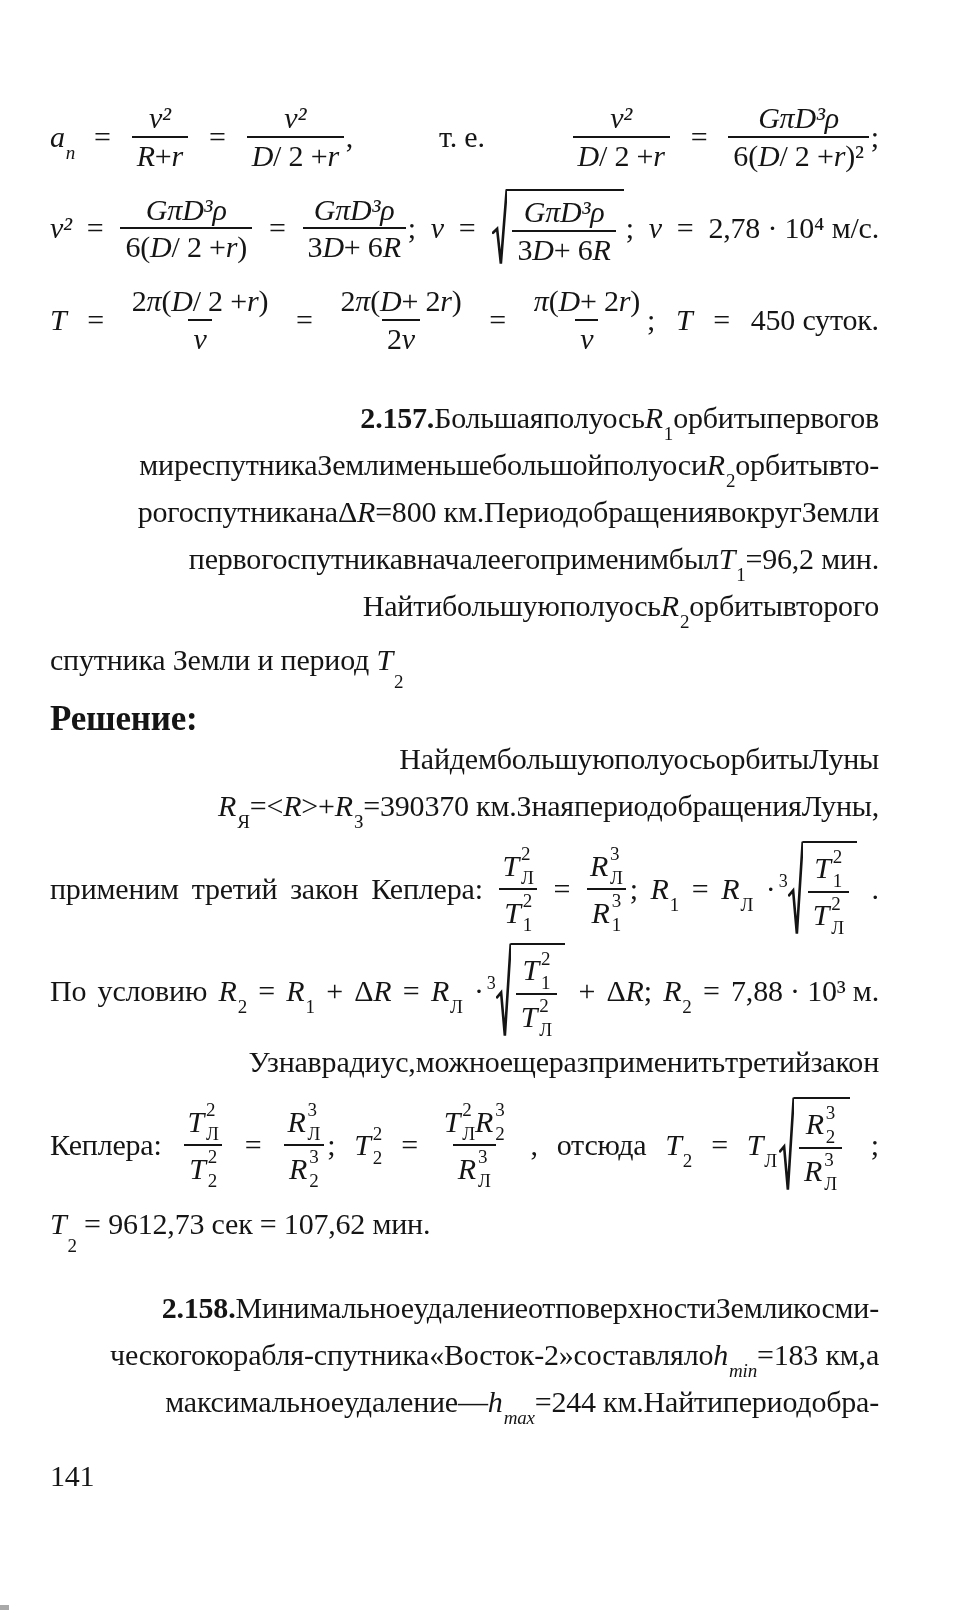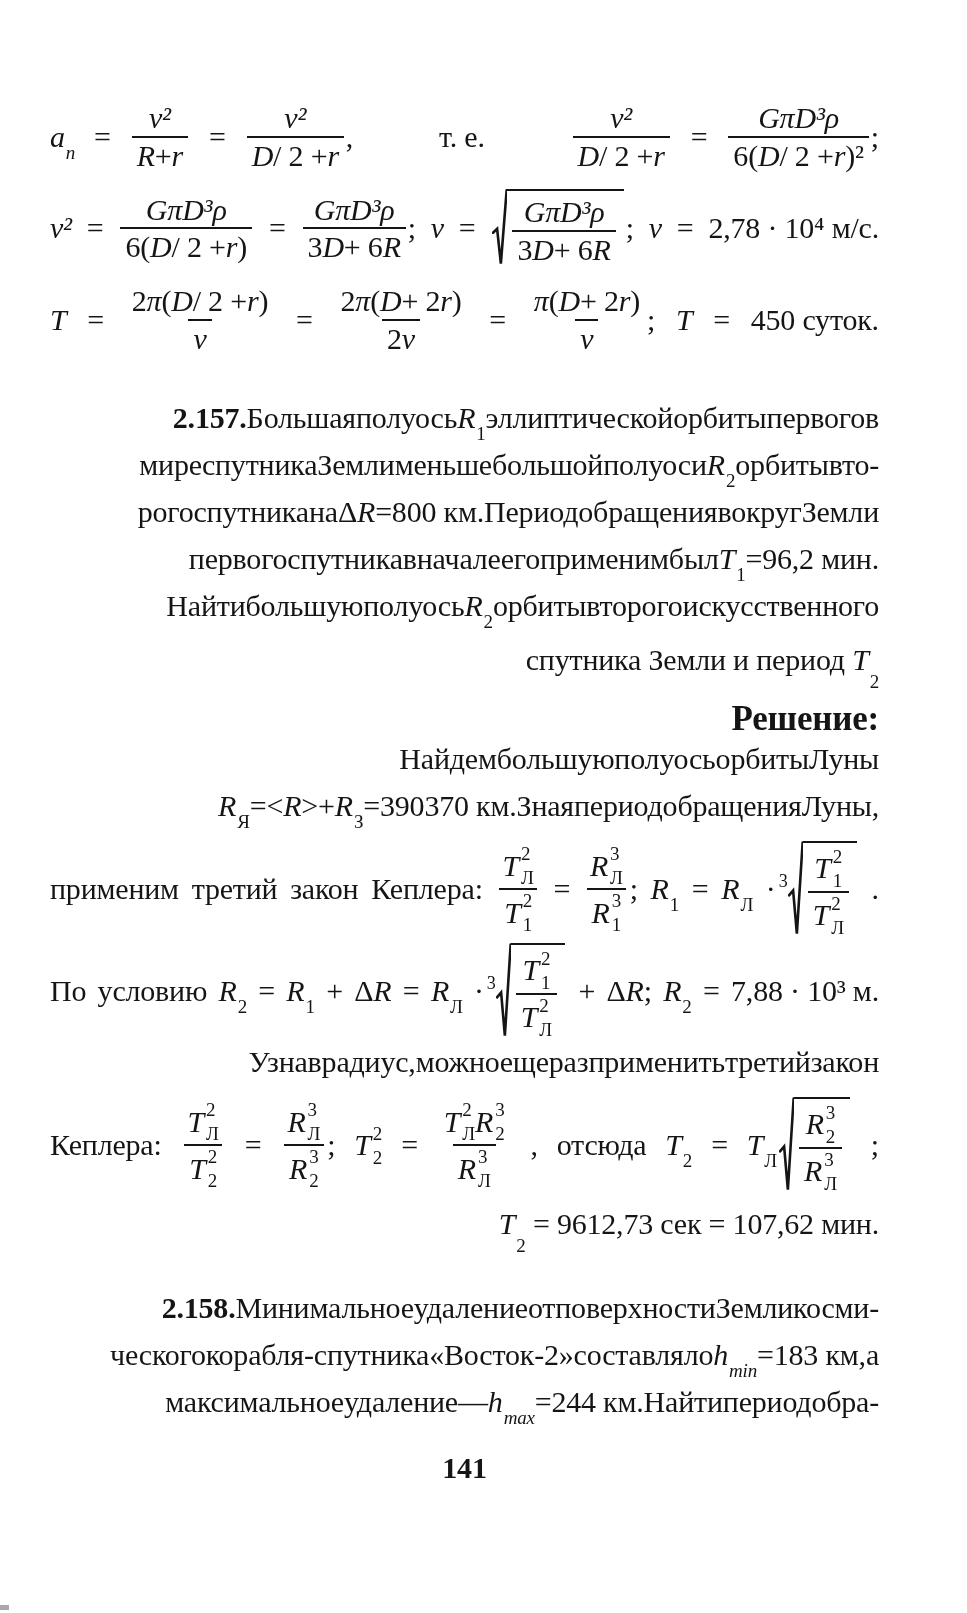--- a/index.html
+++ b/index.html
@@ -6,21 +6,21 @@
   .page{
     width:967px;height:1613px;background:#fff;box-sizing:border-box;
     padding:84px 88px 0 50px;position:relative;overflow:hidden;
     font-family:"Liberation Serif","DejaVu Serif",serif;
     font-size:30px;color:#151515;letter-spacing:-0.2px;
   }
   .line{min-height:10px;}
   .dline{display:flex;justify-content:space-between;align-items:center;margin:16px 0;}
   .sline{display:flex;justify-content:space-between;align-items:center;margin:5px 0;}
   .tline{display:flex;justify-content:flex-end;align-items:baseline;height:47px;white-space:nowrap;}
-  .flow{line-height:47px;text-align:right;}
+  .flow{line-height:47px;}
   .heading{margin-top:12px;font-size:35px;}
   .mt-lg{margin-top:44px;}
   .mt-sm{margin-top:6px;}
   .witem{display:inline-flex;align-items:center;white-space:nowrap;}
   .it{font-style:italic;}
   .up{font-style:normal;}
   .b{font-weight:700;}
   .sp{display:inline-block;flex:0 0 auto;}
   .frac{display:inline-flex;flex-direction:column;align-items:center;margin:0 2px;vertical-align:middle;}
   .num,.den{display:flex;align-items:center;justify-content:center;padding:1px 5px;line-height:1.12;}
@@ -28,21 +28,21 @@
   .vtok{white-space:nowrap;display:inline-flex;align-items:center;}
   .ssub{font-size:19px;font-style:normal;align-self:flex-end;transform:translateY(8px);line-height:1;margin-left:1px;}
   .ssub.it{font-style:italic;}
   .vs{display:inline-flex;flex-direction:column;align-items:flex-start;justify-content:center;line-height:1;font-size:19px;margin-left:2px;}
   .vsub{margin-top:5px;}
   .sqrt{display:inline-flex;align-items:stretch;position:relative;margin:0 2px;}
   .sqrt.hasidx{padding-left:10px;}
   .ridx{position:absolute;left:1px;top:32%;font-size:18px;line-height:1;}
   .rsvg{width:15px;flex:0 0 15px;align-self:stretch;display:block;height:auto;}
   .rad{display:inline-flex;align-items:center;border-top:2.5px solid #151515;padding:3px 6px 0 3px;}
-  .footer{font-weight:700;text-align:center;margin-top:12px;font-size:30px;}
+  .footer{font-weight:400;text-align:left;margin-top:20px;font-size:30px;}
   .speck{position:absolute;left:0;bottom:3px;width:9px;height:5px;background:#a9a9a9;}
 </style>
 </head>
 <body>
 
 <div class="page" style="background: rgb(255, 255, 255); color: rgb(21, 21, 21);">
   <main>
       <div class="line dline">
         <span class="witem">
           <span class="vtok">
@@ -275,23 +275,20 @@
         <span class="witem">
           <span class="up">полуось</span>
         </span>
         <span class="witem">
           <span class="vtok">
             <span class="it">R</span>
             <span class="ssub">1</span>
           </span>
         </span>
         <span class="witem">
-          <span class="up">эллиптической</span>
-        </span>
-        <span class="witem">
           <span class="up">орбиты</span>
         </span>
         <span class="witem">
           <span class="up">первого</span>
         </span>
         <span class="witem">
           <span class="up">в</span>
         </span>
       </div>
       <div class="line tline">
@@ -408,23 +405,20 @@
           <span class="vtok">
             <span class="it">R</span>
             <span class="ssub">2</span>
           </span>
         </span>
         <span class="witem">
           <span class="up">орбиты</span>
         </span>
         <span class="witem">
           <span class="up">второго</span>
-        </span>
-        <span class="witem">
-          <span class="up">искусственного</span>
         </span>
       </div>
       <div class="line flow"><span class="up">спутника Земли и период </span><span class="vtok">
           <span class="it">T</span>
           <span class="ssub">2</span>
         </span></div>
       <div class="line flow heading"><span class="up b">Решение:</span></div>
       <div class="line tline">
         <span class="witem">
           <span class="up">Найдем</span>

